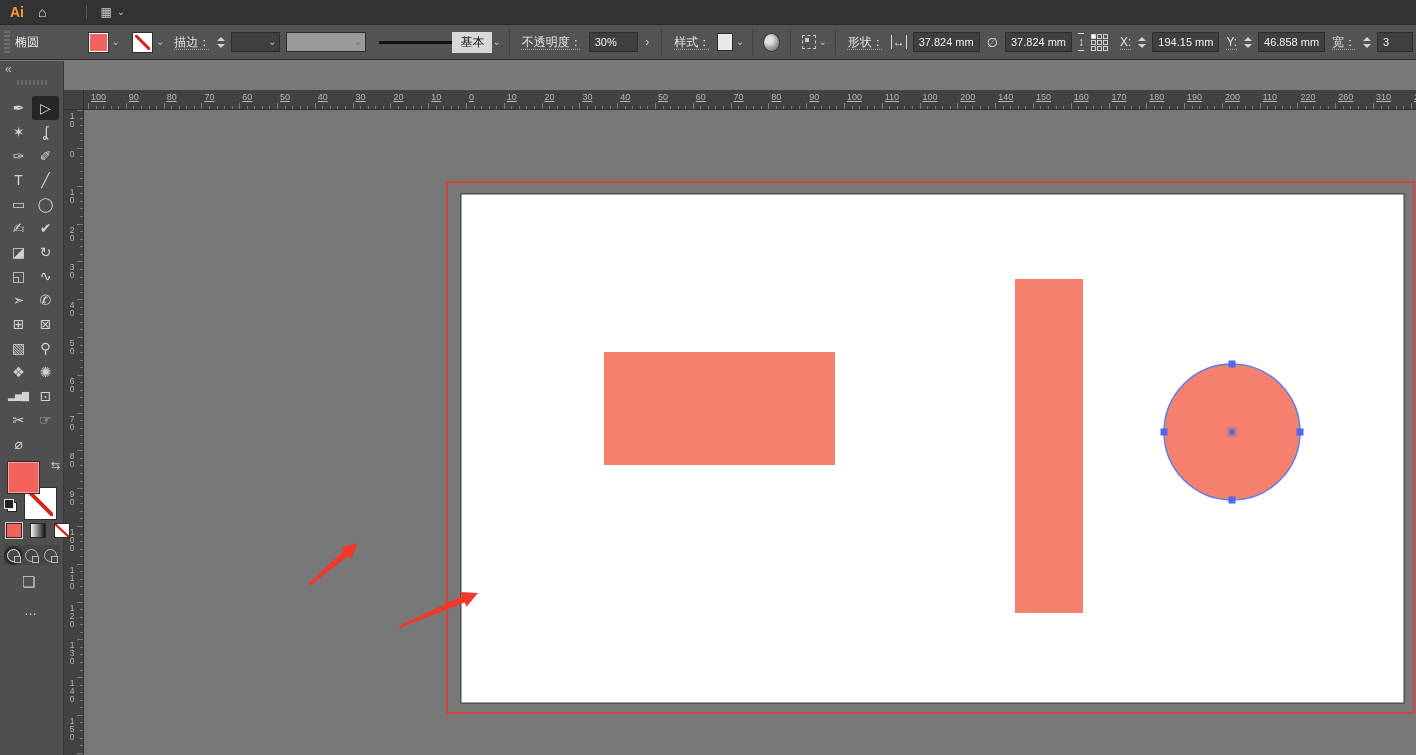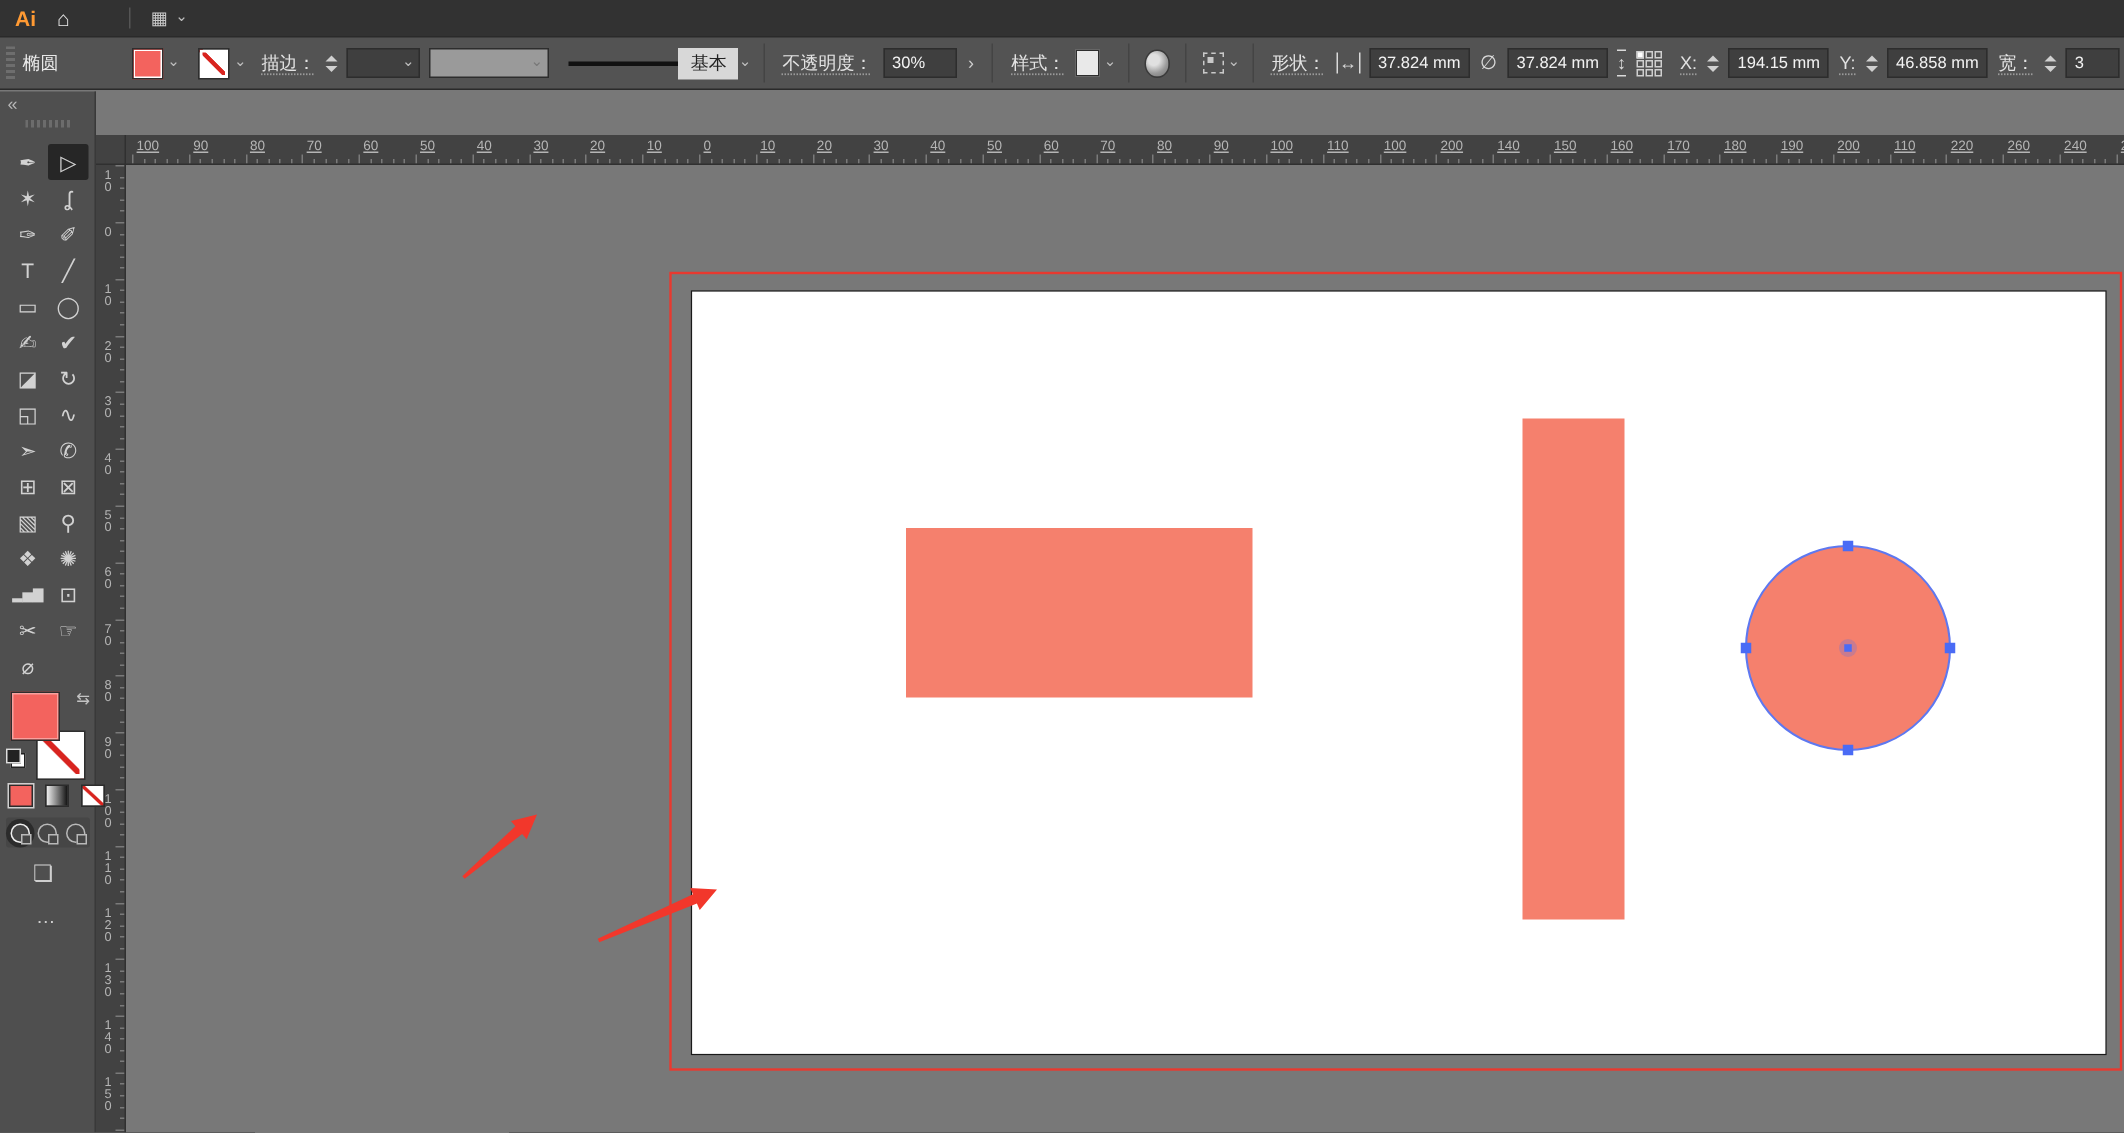--- a/index.html
+++ b/index.html
@@ -479,21 +479,21 @@
       <div class="htick" style="left: 1228.61px; height: 3px;"></div>
       <div class="htick" style="left: 1236.17px; height: 3px;"></div>
       <div class="htick" style="left: 1243.73px; height: 3px;"></div>
       <div class="htick" style="left: 1251.28px; height: 6px;"></div>
       <div class="hlabel" style="left: 1254.28px;">260</div>
       <div class="htick" style="left: 1258.84px; height: 3px;"></div>
       <div class="htick" style="left: 1266.4px; height: 3px;"></div>
       <div class="htick" style="left: 1273.96px; height: 3px;"></div>
       <div class="htick" style="left: 1281.52px; height: 3px;"></div>
       <div class="htick" style="left: 1289.08px; height: 6px;"></div>
-      <div class="hlabel" style="left: 1292.08px;">240</div>
+      <div class="hlabel" style="left: 1292.08px;">310</div>
       <div class="htick" style="left: 1296.64px; height: 3px;"></div>
       <div class="htick" style="left: 1304.2px; height: 3px;"></div>
       <div class="htick" style="left: 1311.76px; height: 3px;"></div>
       <div class="htick" style="left: 1319.32px; height: 3px;"></div>
       <div class="htick" style="left: 1326.88px; height: 6px;"></div>
       <div class="hlabel" style="left: 1329.88px;">250</div>
     </div>
   <div class="vruler" id="vruler">
       <div class="vtick" style="top: 0.205px; width: 6px;"></div>
       <div class="vlabel" style="top: 2.205px;">

